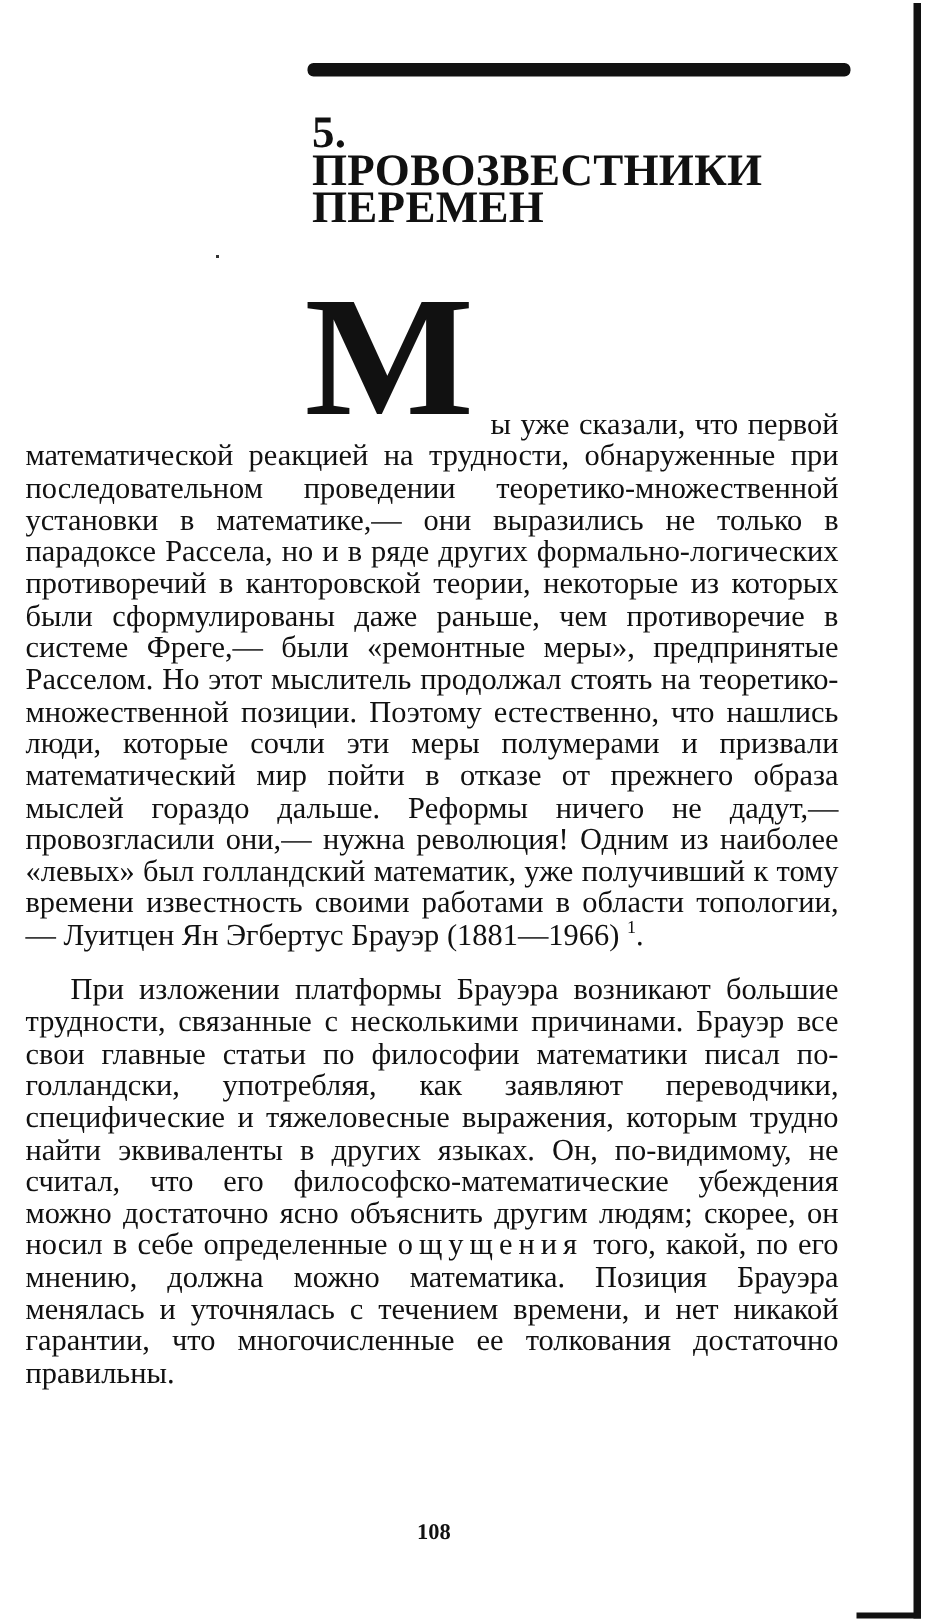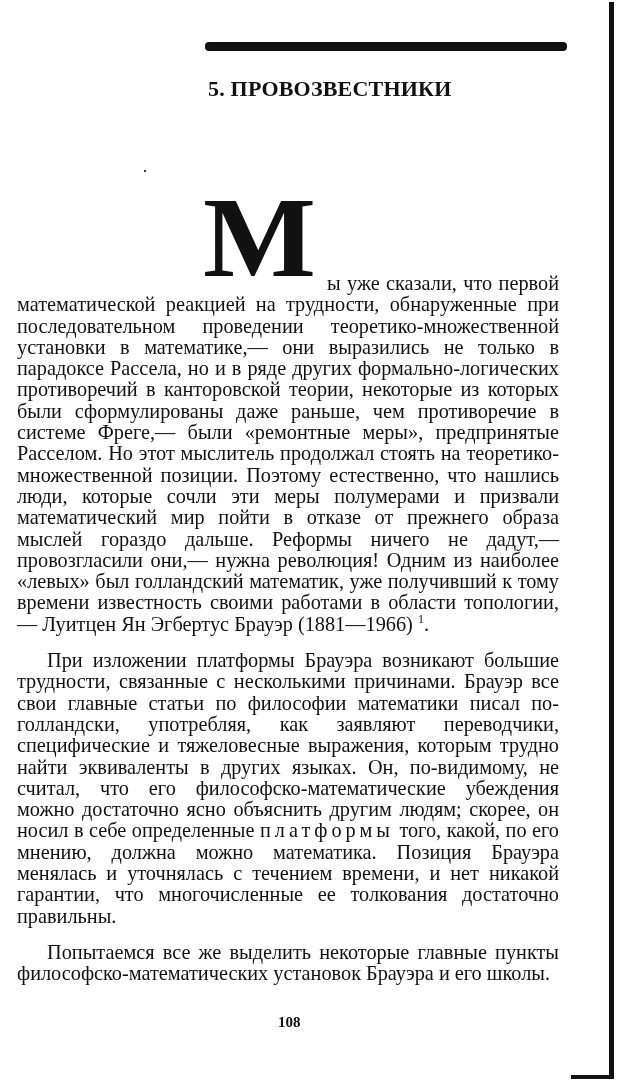--- a/index.html
+++ b/index.html
@@ -12,21 +12,21 @@
       background: #111; border-radius: 4px;
     }
     .right-border {
       position: absolute; left: 609px; top: 2px; width: 5px; height: 1077px; background: #111;
     }
     .bottom-border {
       position: absolute; left: 571px; top: 1075px; width: 43px; height: 4px; background: #111;
     }
     .chapter-title {
       position: absolute; left: 208px; top: 76px; width: 300px;
-      font-family: "Liberation Serif", serif; font-weight: bold; font-size: 22px; line-height: 25px;
+      font-family: "Liberation Serif", serif; font-weight: bold; font-size: 30px; line-height: 25px;
       letter-spacing: 0.2px; color: #111; margin: 0;
     }
     .dot { position: absolute; left: 144px; top: 170px; width: 2px; height: 2px; background: #333; }
     .dropcap {
       position: absolute; left: 203px; top: 192px;
       font-family: "Liberation Serif", serif; font-weight: bold; font-size: 114px; line-height: 92px;
       color: #111; transform: scaleX(1.05); transform-origin: left top;
     }
     .body-text {
       position: absolute; left: 2px; top: 258px; width: 572px;
@@ -46,33 +46,31 @@
 </head>
 <body>
 
 <div class="top-rule"></div>
 <div class="right-border"></div>
 <div class="bottom-border"></div>
 <div class="dot"></div>
 
 <h1 class="chapter-title">
   <span>5. ПРОВОЗВЕСТНИКИ</span><br>
+  <span>ПЕРЕМЕН</span>
 </h1>
 
 <div class="dropcap">М</div>
 
 <div class="body-text">
   <p>
     <span class="first-line">ы уже сказали, что первой</span>
     <span>математической реакцией на трудности, обнаруженные при последовательном проведении теоретико-множественной установки в математике,— они выразились не только в парадоксе Рассела, но и в ряде других формально-логических противоречий в канторовской теории, некоторые из которых были сформулированы даже раньше, чем противоречие в системе Фреге,— были «ремонтные меры», предпринятые Расселом. Но этот мыслитель продолжал стоять на теоретико-множественной позиции. Поэтому естественно, что нашлись люди, которые сочли эти меры полумерами и призвали математический мир пойти в отказе от прежнего образа мыслей гораздо дальше. Реформы ничего не дадут,— провозгласили они,— нужна революция! Одним из наиболее «левых» был голландский математик, уже получивший к тому времени известность своими работами в области топологии,— Луитцен Ян Эгбертус Брауэр (1881—1966)</span>
     <sup>1</sup><span>.</span>
   </p>
   <p class="indent">
     <span>При изложении платформы Брауэра возникают большие трудности, связанные с несколькими причинами. Брауэр все свои главные статьи по философии математики писал по-голландски, употребляя, как заявляют переводчики, специфические и тяжеловесные выражения, которым трудно найти эквиваленты в других языках. Он, по-видимому, не считал, что его философско-математические убеждения можно достаточно ясно объяснить другим людям; скорее, он носил в себе определенные</span>
-    <span class="spaced">платформы</span>
+    <span class="spaced">ощущения</span>
     <span>того, какой, по его мнению, должна можно математика. Позиция Брауэра менялась и уточнялась с течением времени, и нет никакой гарантии, что многочисленные ее толкования достаточно правильны.</span>
-  </p>
-  <p class="indent">
-    <span>Попытаемся все же выделить некоторые главные пункты философско-математических установок Брауэра и его школы.</span>
   </p>
 </div>
 
 <div class="page-number">108</div>
 
 </body></html>

